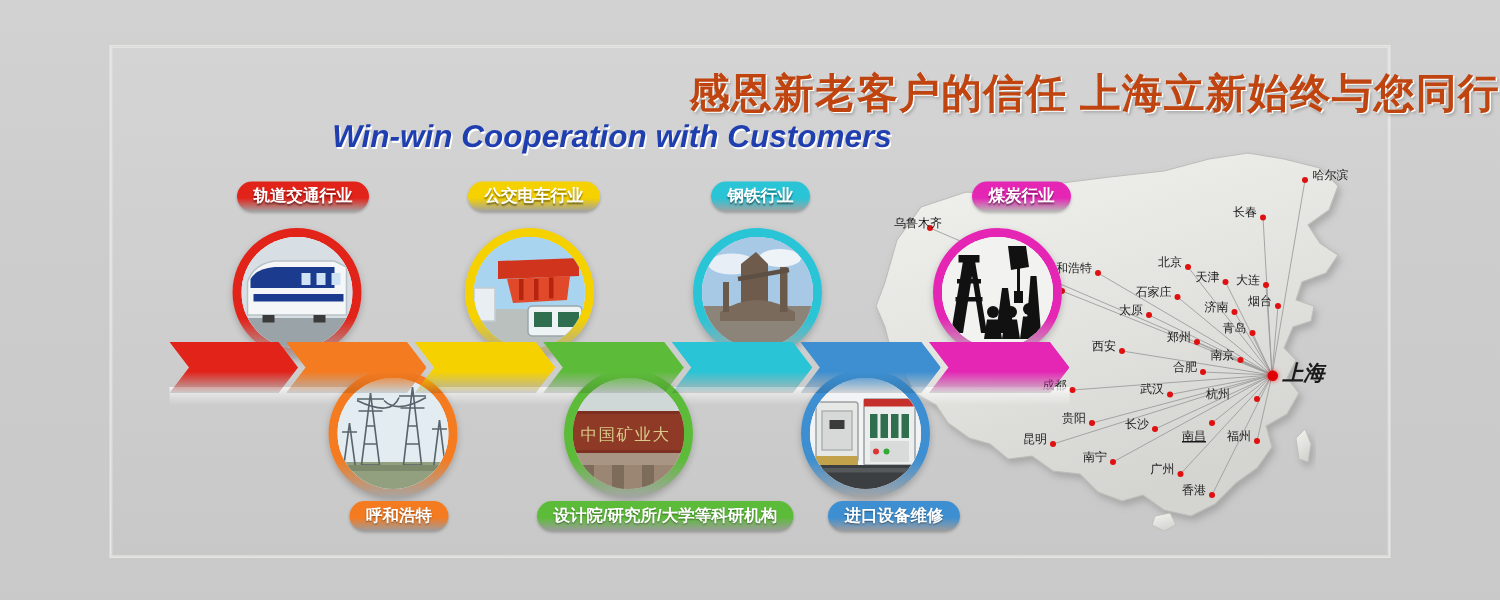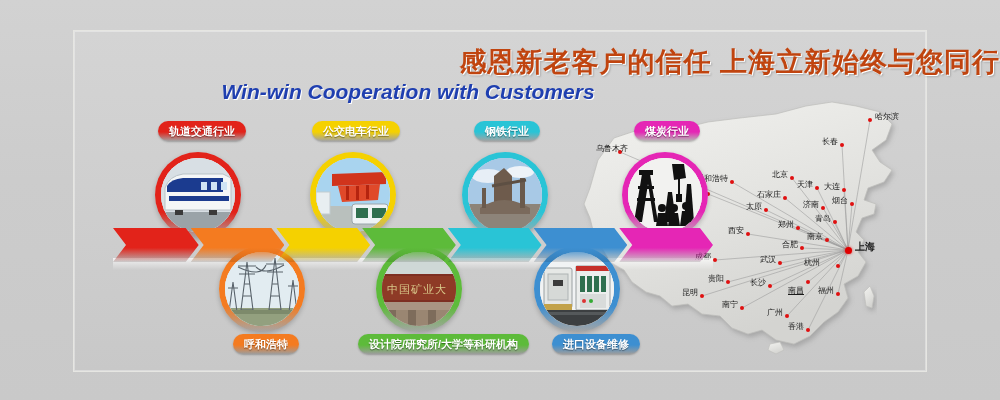--- a/index.html
+++ b/index.html
@@ -170,21 +170,21 @@
         <div class="city" style="left: 238px; top: 185px;">福州</div>
         <div class="dot" style="left: 120px; top: 194px;"></div>
         <div class="city" style="left: 102px; top: 187px;">昆明</div>
         <div class="dot" style="left: 160px; top: 206px;"></div>
         <div class="city" style="left: 142px; top: 199px;">南宁</div>
         <div class="dot" style="left: 205px; top: 214px;"></div>
         <div class="city" style="left: 187px; top: 207px;">广州</div>
         <div class="dot" style="left: 226px; top: 228px;"></div>
         <div class="city" style="left: 208px; top: 221px;">香港</div>
         <div class="dot hub" style="left: 265px; top: 147px;"></div>
-        <div class="city" style="left: 275px; top: 140px; font-size: 10px; font-weight: bold;">上海</div>
+        <div class="city" style="left: 275px; top: 140px; font-size: 14px; font-weight: bold; font-style: italic;">上海</div>
       </div>
   </div>
 
   <div class="ribbon-shadow"></div>
   <div class="ribbon" id="ribbon">
       <div class="chev" style="left: 0px; width: 85.7143px; background: linear-gradient(rgb(226, 35, 26) 0%, rgb(226, 35, 26) 58%, rgba(0, 0, 0, 0.12) 100%); z-index: 20;"></div>
       <div class="chev" style="left: 77.7143px; width: 93.7143px; background: linear-gradient(rgb(244, 123, 32) 0%, rgb(244, 123, 32) 58%, rgba(0, 0, 0, 0.12) 100%); z-index: 19;"></div>
       <div class="chev" style="left: 163.429px; width: 93.7143px; background: linear-gradient(rgb(245, 209, 0) 0%, rgb(245, 209, 0) 58%, rgba(0, 0, 0, 0.12) 100%); z-index: 18;"></div>
       <div class="chev" style="left: 249.143px; width: 93.7143px; background: linear-gradient(rgb(93, 187, 58) 0%, rgb(93, 187, 58) 58%, rgba(0, 0, 0, 0.12) 100%); z-index: 17;"></div>
       <div class="chev" style="left: 334.857px; width: 93.7143px; background: linear-gradient(rgb(41, 196, 214) 0%, rgb(41, 196, 214) 58%, rgba(0, 0, 0, 0.12) 100%); z-index: 16;"></div>
@@ -261,21 +261,21 @@
                 <circle cx="34" cy="50" r="4"></circle>
                 <path d="M30 55 L38 55 L40 68 L28 68 Z"></path>
                 <circle cx="46" cy="50" r="4"></circle>
                 <path d="M42 55 L50 55 L52 68 L40 68 Z"></path>
                 <circle cx="58" cy="48" r="4"></circle>
                 <path d="M54 53 L62 53 L64 68 L52 68 Z"></path>
               </g>
             </svg></div>
         </div>
       </div>
-      <div class="badge" style="left: 634px; top: 121px; background: linear-gradient(rgb(229, 38, 181) 0%, rgb(229, 38, 181) 55%, rgba(0, 0, 0, 0.22) 100%);">煤炭行业</div>
+      <div class="badge" style="left: 648px; top: 121px; background: linear-gradient(rgb(229, 38, 181) 0%, rgb(229, 38, 181) 55%, rgba(0, 0, 0, 0.22) 100%);">煤炭行业</div>
       <div class="circ bot" style="left: 219px; background: linear-gradient(rgb(244, 123, 32) 0%, rgb(244, 123, 32) 70%, rgba(0, 0, 0, 0.18) 100%);">
         <div class="inner">
           <div class="ph" style="background: linear-gradient(rgb(219, 231, 238) 0%, rgb(229, 238, 242) 50%, rgb(147, 160, 127) 100%);"><svg width="100%" height="100%" viewBox="0 0 74 74">
               <rect width="74" height="74" fill="#e2ecf1"></rect>
               <rect y="56" width="74" height="18" fill="#93a07f"></rect>
               <g stroke="#59636b" stroke-width="1.1" fill="none">
                 <path d="M16 58 L22 10 L28 58 M16 58 L28 58 M18 44 L26 44 M19 32 L25 32 M14 22 L30 22 M13 14 L31 14"></path>
                 <path d="M44 58 L50 6 L56 58 M44 58 L56 58 M46 44 L54 44 M47 32 L53 32 M42 20 L58 20 M41 12 L59 12"></path>
                 <path d="M4 60 L8 30 L12 60 M3 36 L13 36"></path>
                 <path d="M64 60 L68 28 L72 60 M63 34 L73 34"></path>

